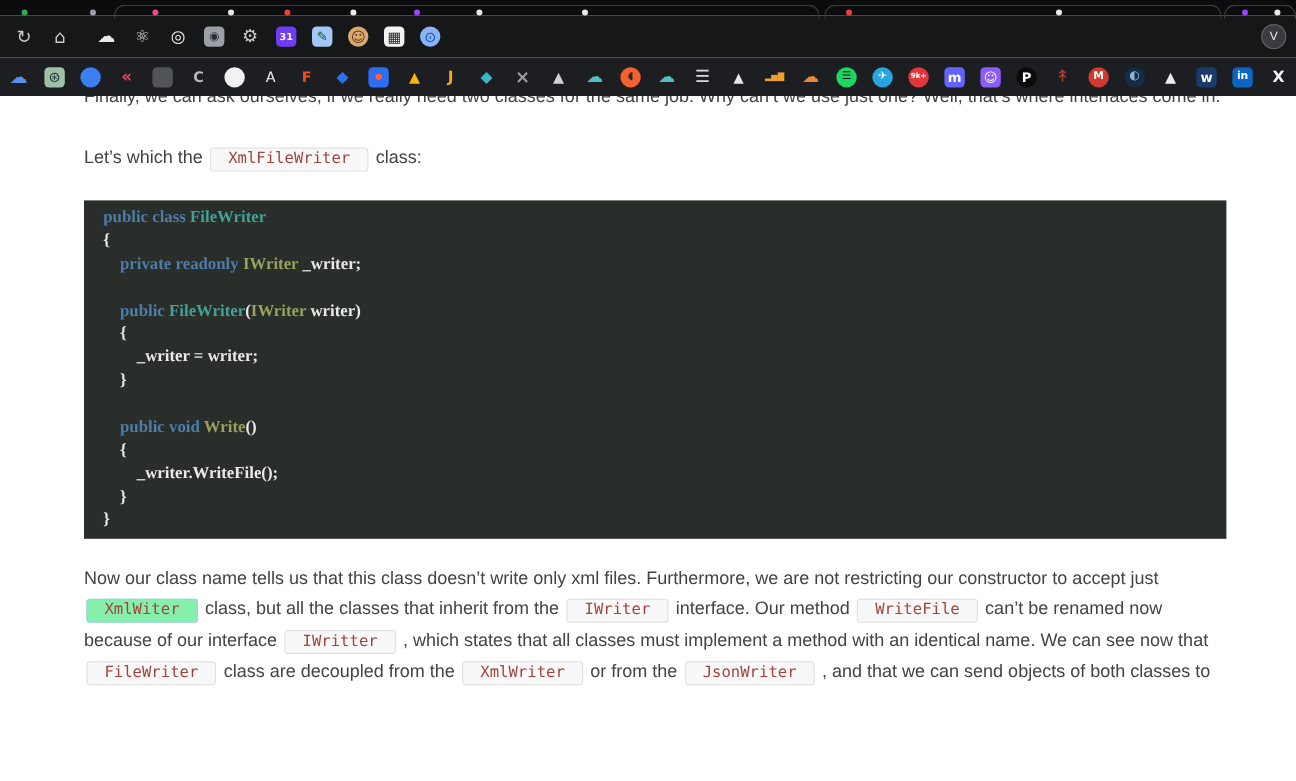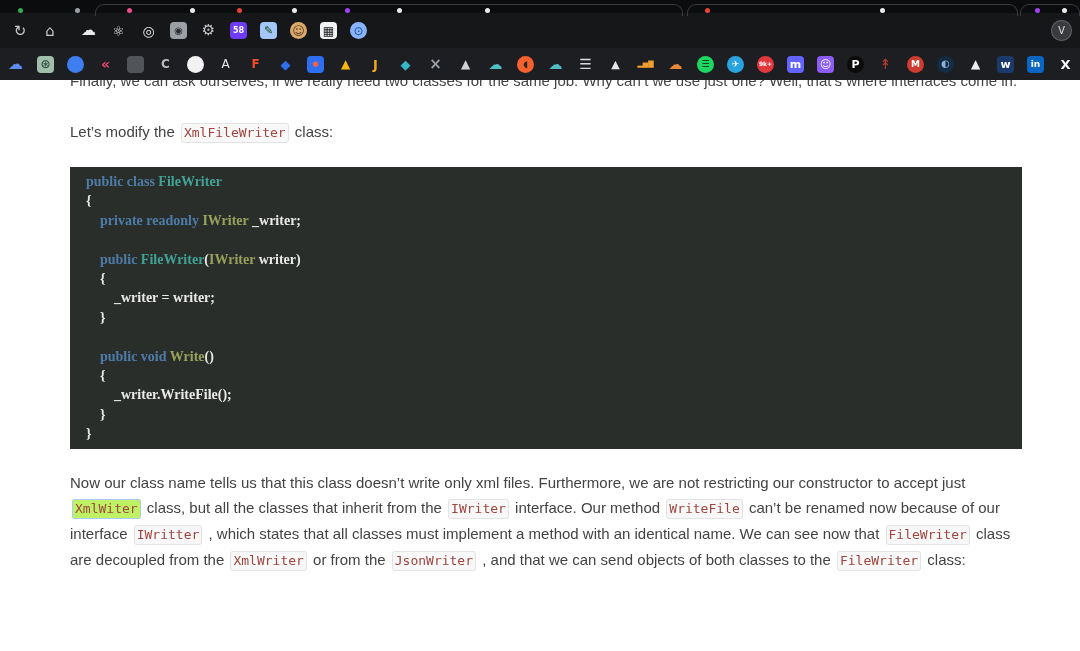--- a/index.html
+++ b/index.html
@@ -35,22 +35,22 @@
   .bookmarks{height:32px;background:#1d1e21;display:flex;align-items:center;gap:13px;
              padding:0 7px;overflow:hidden;}
   
   .page{height:492px;background:#fff;overflow:hidden;color:#434343;}
   .content{padding:0 58px 0 70px;}
   .clipped{margin:-9px 0 0 0;font-size:15px;line-height:20px;white-space:nowrap;overflow:hidden;}
   .para{font-size:15px;line-height:25px;margin:28px 0 0 0;}
   .para.p2{margin-top:20px;}
   .para.p3{margin-top:21px;}
   .chip{font-family:"DejaVu Sans Mono",monospace;font-size:13px;color:#a0453e;background:#f8f8f8;
-        border:1px solid #e3e3e3;border-radius:3px;padding:1px 2px 2px;margin:0 2px;white-space:nowrap;}
-  .chip-selected{background:#bef264;border-color:#a8ccf7;}
+        border:1px solid #e3e3e3;border-radius:3px;padding:1px 14px 2px;margin:0 2px;white-space:nowrap;}
+  .chip-selected{background:#86efac;border-color:#a8ccf7;}
   .code{background:#2a2e2b;margin:22px 0 0 0;padding:5px 16px;font-family:Liberation Serif, serif;
         font-size:14px;font-weight:bold;line-height:19.4px;color:#e9e9e7;white-space:pre;overflow:hidden;}
   .tok-kw{color:#4e7ca8;}
   .tok-cls{color:#3fa292;}
   .tok-itf{color:#98a05c;}
   .tok-pl{color:#e9e9e7;}
 </style>
 </head>
 <body>
 
@@ -77,21 +77,21 @@
 
   <div class="toolbar">
     <span class="tbtn">↻</span>
     <span class="tbtn">⌂</span>
     <div class="extarea">
         <span class="icn" style="color: rgb(232, 234, 237); font-size: 15px;">☁</span>
         <span class="icn" style="color: rgb(218, 220, 224); font-size: 14px;">⚛</span>
         <span class="icn" style="color: rgb(232, 234, 237); font-size: 14px;">◎</span>
         <span class="icn" style="background: rgb(154, 160, 166); color: rgb(42, 43, 46); font-size: 10px;">◉</span>
         <span class="icn" style="color: rgb(196, 199, 203); font-size: 15px;">⚙</span>
-        <span class="icn" style="background: rgb(111, 59, 245); color: rgb(255, 255, 255); font-size: 8px; font-weight: bold;">58</span>
+        <span class="icn" style="background: rgb(111, 59, 245); color: rgb(255, 255, 255); font-size: 8px; font-weight: bold;">31</span>
         <span class="icn" style="background: rgb(163, 199, 249); color: rgb(23, 77, 31); font-size: 11px;">✎</span>
         <span class="icn circ" style="background: rgb(220, 169, 109); color: rgb(91, 58, 33); font-size: 12px;">☺</span>
         <span class="icn" style="background: rgb(241, 243, 244); color: rgb(32, 33, 36); font-size: 12px;">▦</span>
         <span class="icn circ" style="background: rgb(138, 180, 248); color: rgb(23, 78, 166); font-size: 12px;">⊙</span>
       </div>
     <span class="profile">V</span>
   </div>
 
   <div class="bookmarks">
       <span class="icn" style="color: rgb(91, 141, 239); font-size: 15px;">☁</span>
@@ -128,19 +128,19 @@
       <span class="icn circ" style="background: rgb(20, 44, 68); color: rgb(143, 179, 214); font-size: 10px;">◐</span>
       <span class="icn" style="color: rgb(237, 237, 237); font-size: 12px;">▲</span>
       <span class="icn" style="background: rgb(27, 58, 107); color: rgb(255, 255, 255); font-size: 11px; font-weight: bold;">w</span>
       <span class="icn" style="background: rgb(10, 102, 194); color: rgb(255, 255, 255); font-size: 9px; font-weight: bold;">in</span>
       <span class="icn" style="color: rgb(245, 245, 245); font-size: 13px; font-weight: bold;">X</span>
     </div>
 
   <div class="page">
     <div class="content">
       <p class="clipped">Finally, we can ask ourselves, if we really need two classes for the same job. Why can’t we use just one? Well, that’s where interfaces come in.</p>
-      <p class="para"><span>Let’s modify the </span><span class="chip">XmlFileWriter</span><span> class:</span></p>
+      <p class="para"><span>Let’s which the </span><span class="chip">XmlFileWriter</span><span> class:</span></p>
       <pre class="code"><div><span class="tok-kw">public</span><span class="tok-pl"> </span><span class="tok-kw">class</span><span class="tok-pl"> </span><span class="tok-cls">FileWriter</span></div><div><span class="tok-pl">{</span></div><div><span class="tok-pl">    </span><span class="tok-kw">private</span><span class="tok-pl"> </span><span class="tok-kw">readonly</span><span class="tok-pl"> </span><span class="tok-itf">IWriter</span><span class="tok-pl"> _writer;</span></div><div>&nbsp;</div><div><span class="tok-pl">    </span><span class="tok-kw">public</span><span class="tok-pl"> </span><span class="tok-cls">FileWriter</span><span class="tok-pl">(</span><span class="tok-itf">IWriter</span><span class="tok-pl"> writer)</span></div><div><span class="tok-pl">    {</span></div><div><span class="tok-pl">        _writer = writer;</span></div><div><span class="tok-pl">    }</span></div><div>&nbsp;</div><div><span class="tok-pl">    </span><span class="tok-kw">public</span><span class="tok-pl"> </span><span class="tok-kw">void</span><span class="tok-pl"> </span><span class="tok-itf">Write</span><span class="tok-pl">()</span></div><div><span class="tok-pl">    {</span></div><div><span class="tok-pl">        _writer.WriteFile();</span></div><div><span class="tok-pl">    }</span></div><div><span class="tok-pl">}</span></div></pre>
       <p class="para p3"><span>Now our class name tells us that this class doesn’t write only xml files. Furthermore, we are not restricting our constructor to accept just </span><span class="chip chip-selected">XmlWiter</span><span> class, but all the classes that inherit from the </span><span class="chip">IWriter</span><span> interface. Our method </span><span class="chip">WriteFile</span><span> can’t be renamed now because of our interface </span><span class="chip">IWritter</span><span> , which states that all classes must implement a method with an identical name. We can see now that </span><span class="chip">FileWriter</span><span> class are decoupled from the </span><span class="chip">XmlWriter</span><span> or from the </span><span class="chip">JsonWriter</span><span> , and that we can send objects of both classes to the </span><span class="chip">FileWriter</span><span> class:</span></p>
     </div>
   </div>
 
 </div>
 
 </body></html>

